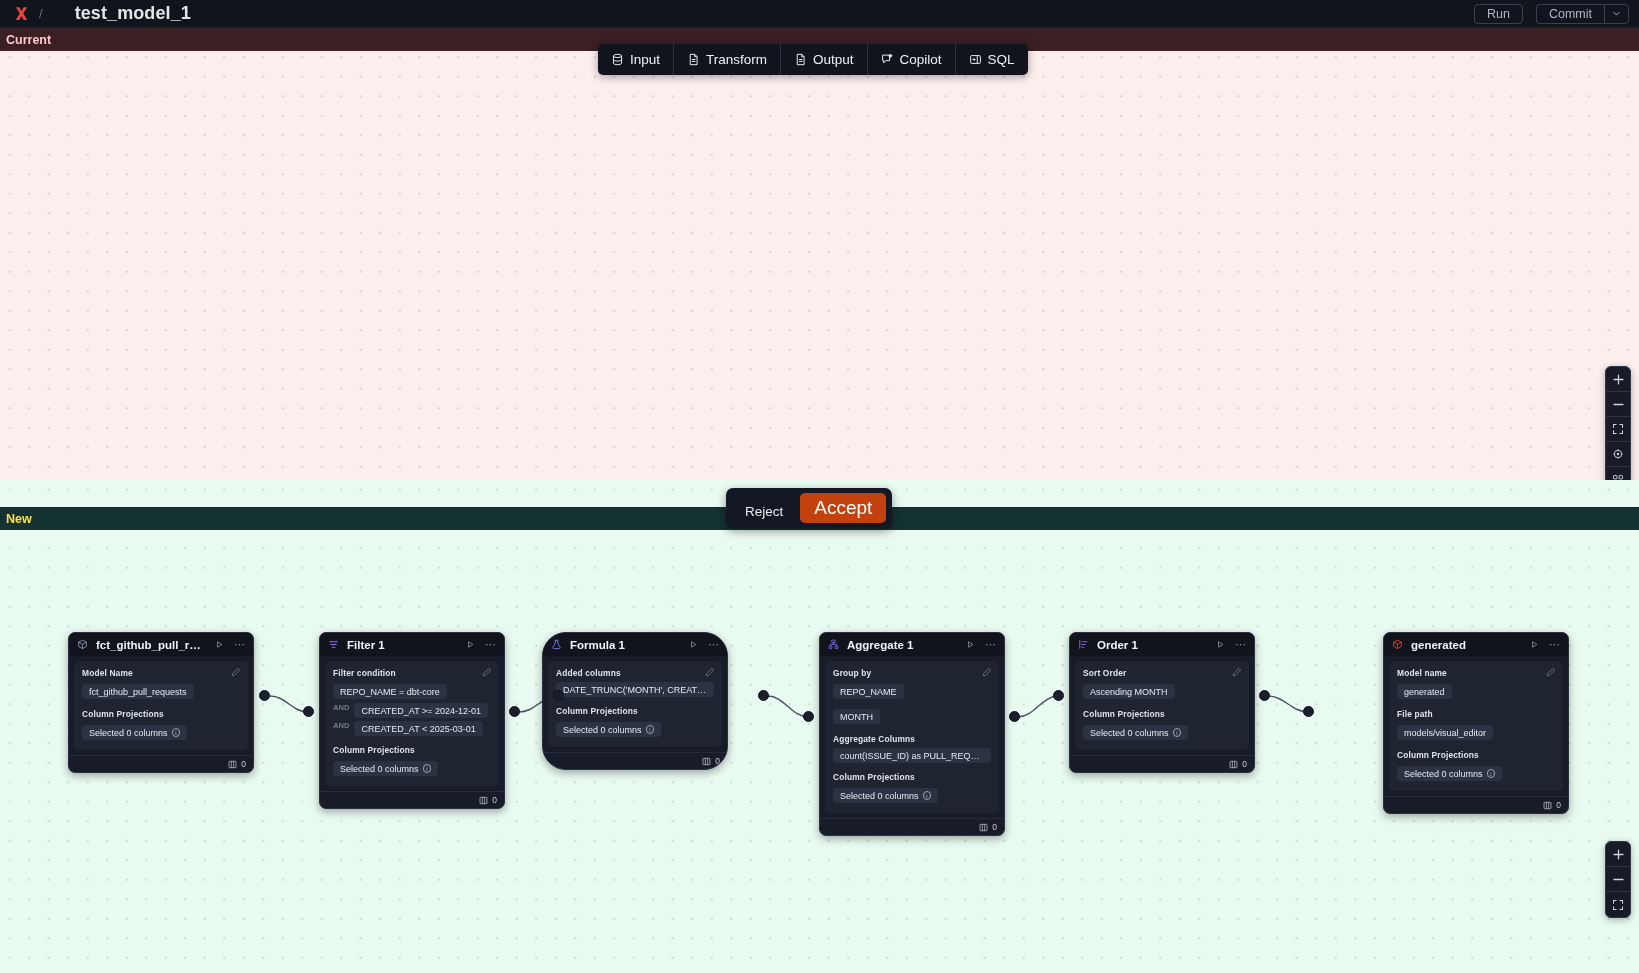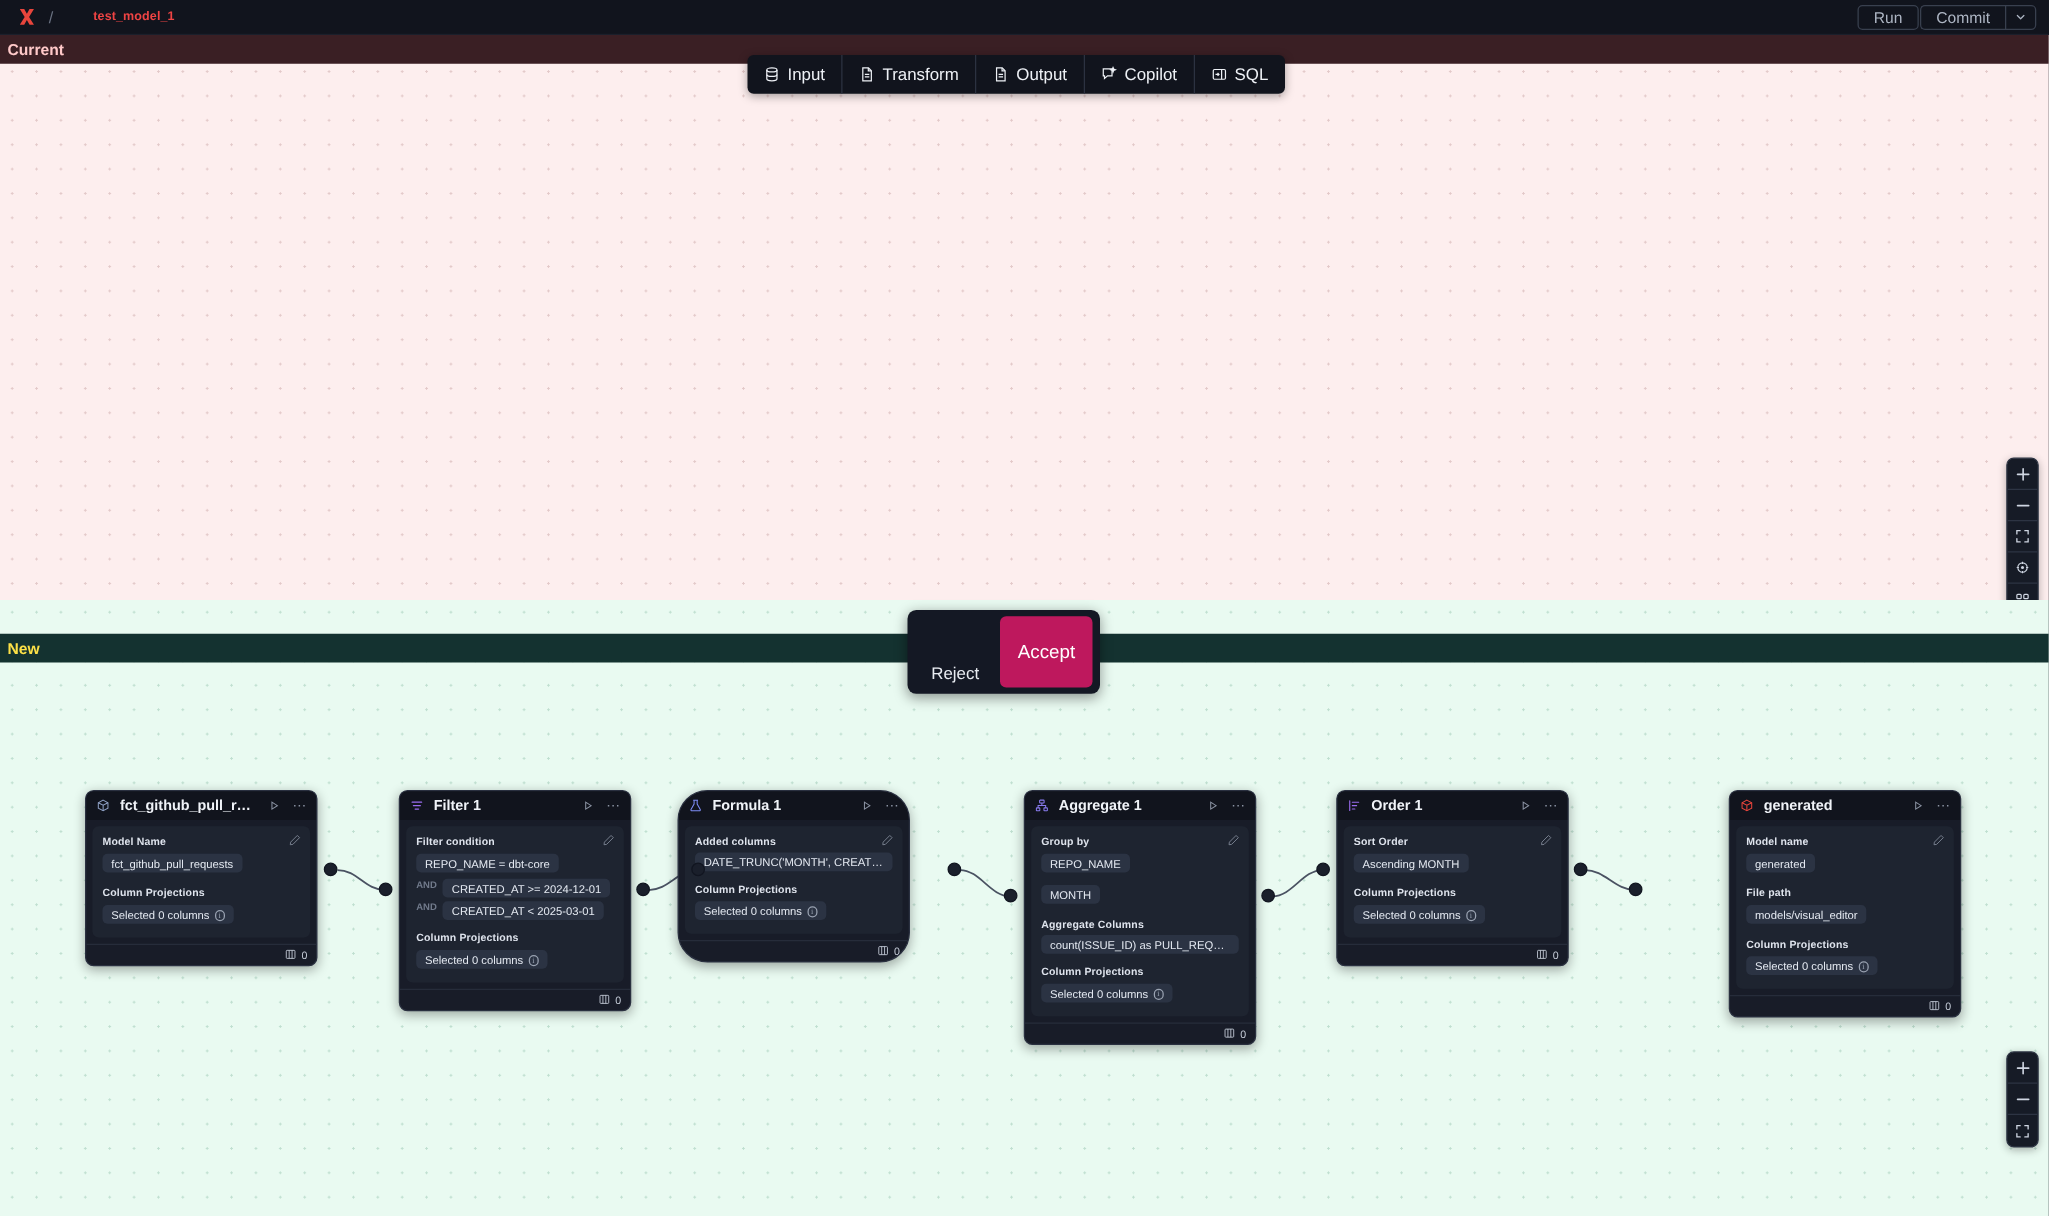--- a/index.html
+++ b/index.html
@@ -19,23 +19,23 @@
     padding: 0 10px 0 12px;
     z-index: 60;
     border-bottom: 1px solid #1b1f2b;
   }
   #logo {
     width: 18px; height: 18px; margin-right: 8px;
     display: flex; align-items: center; justify-content: center;
   }
   #breadcrumb-sep { color: #6a7282; font-size: 13px; margin: 0 9px 0 1px; }
   #model-title {
-    color: #ef4444; font-size: 10px; font-weight: bold; letter-spacing: .1px; padding-left: 23px;
-  }
-  #topbar-right { margin-left: auto; display: flex; align-items: center; gap: 1px; }
+    color: #e5e5e5; font-size: 18px; font-weight: bold; letter-spacing: .1px; padding-left: 23px;
+  }
+  #topbar-right { margin-left: auto; display: flex; align-items: center; gap: 13px; }
   .top-btn {
     height: 20px; padding: 0 12px;
     border: 1px solid #39404f; border-radius: 4px;
     background: transparent; color: #aeb6c4;
     font-size: 12.5px; font-family: "Liberation Sans", sans-serif;
     display: flex; align-items: center; justify-content: center;
     cursor: pointer;
   }
   #commit-group { display: flex; align-items: flex-start; }
   #commit-group .top-btn { border-radius: 4px 0 0 4px; border-right: none; }
@@ -100,22 +100,22 @@
     display: flex; align-items: flex-end; gap: 4px;
     z-index: 70;
     box-shadow: 0 3px 10px rgba(0,0,0,.4);
   }
   #reject-btn {
     padding: 4px 13px; border-radius: 5px;
     color: #e8ebf1; font-size: 13.5px; background: transparent;
     border: none; cursor: pointer; font-family: "Liberation Sans", sans-serif;
   }
   #accept-btn {
-    padding: 20px 14px; border-radius: 5px;
-    color: #ffffff; font-size: 15px; background: #be185d;
+    padding: 4px 14px; border-radius: 5px;
+    color: #ffffff; font-size: 19px; background: #c2410c;
     border: none; cursor: pointer; font-family: "Liberation Sans", sans-serif;
   }
 
   
   .node {
     position: absolute;
     width: 186px;
     background: #181c28;
     border: 1px solid #2a3040;
     border-radius: 7px;

